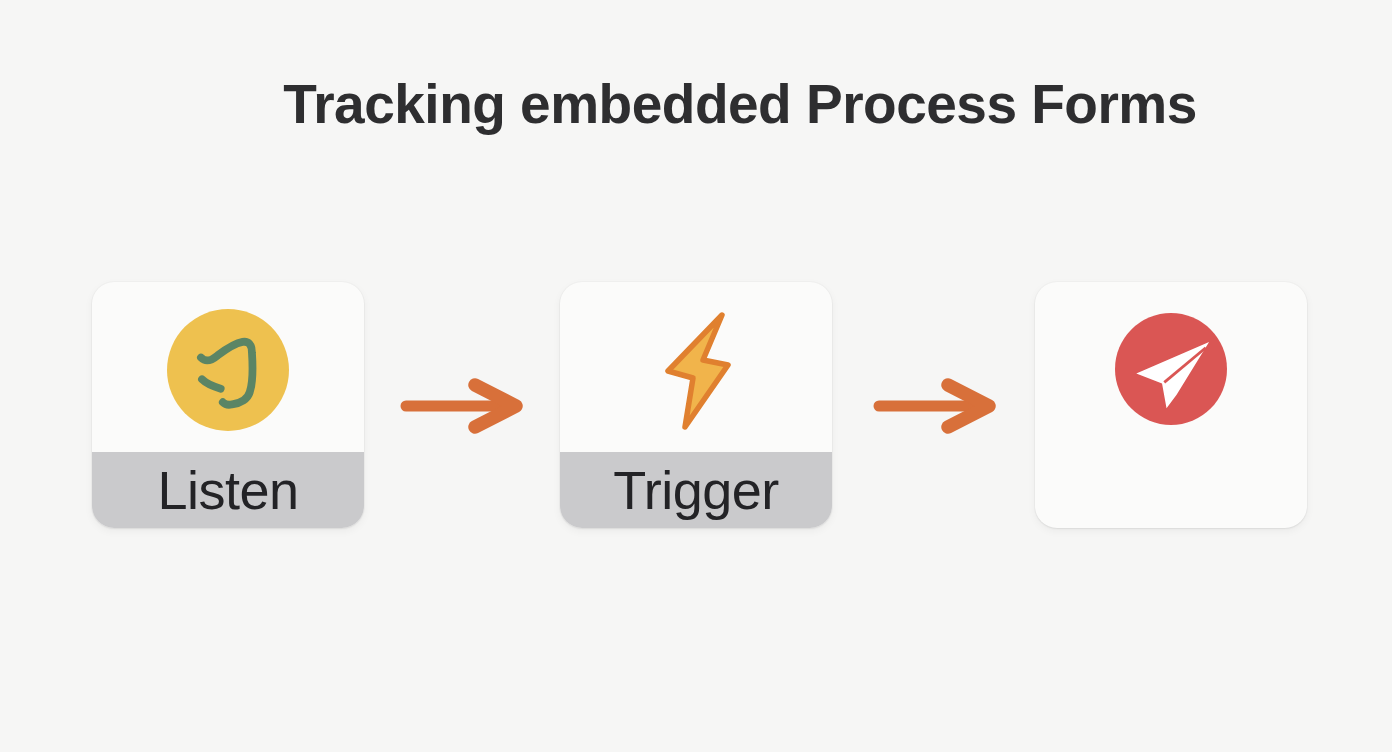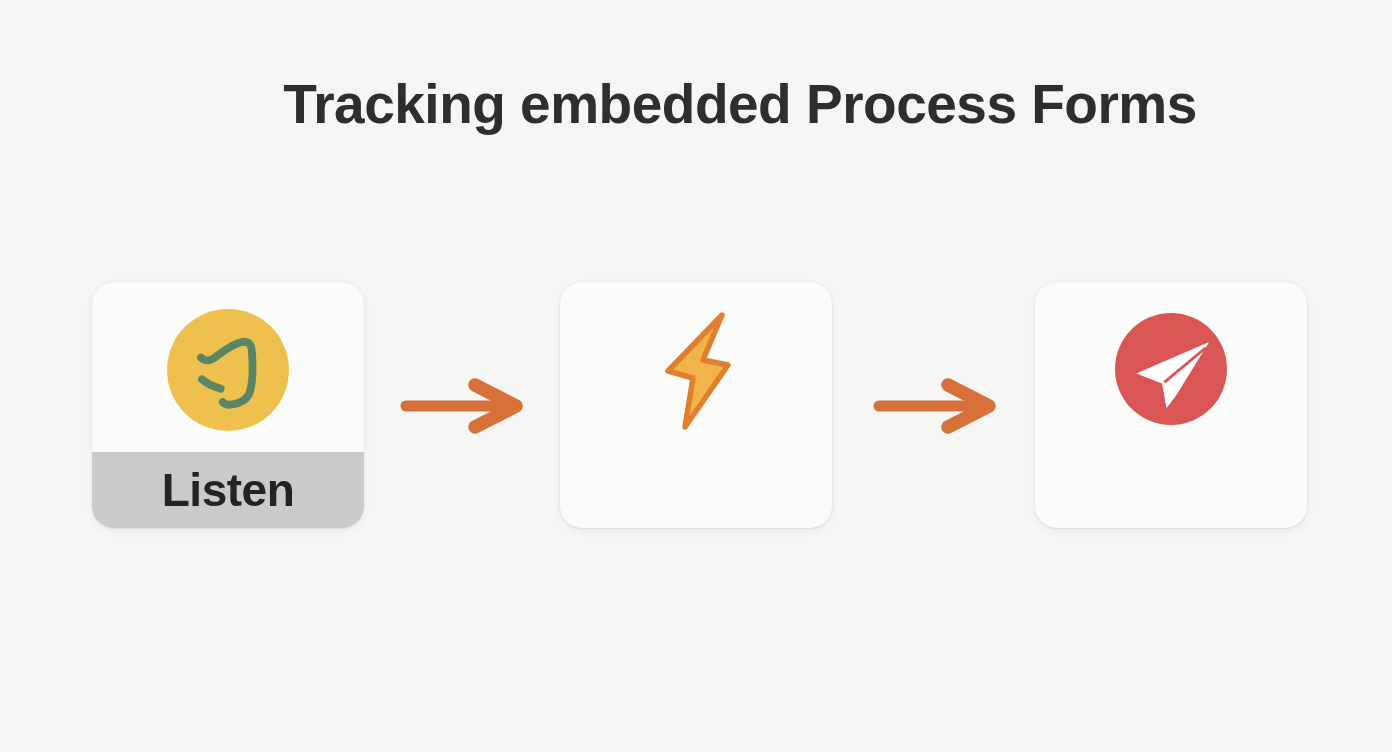--- a/index.html
+++ b/index.html
@@ -52,22 +52,22 @@
     justify-content: center;
   }
   .label-bar {
     flex: 1;
     background: var(--label-bar);
     display: flex;
     align-items: center;
     justify-content: center;
   }
   .label-bar span {
-    font-size: 46px;
-    font-weight: 700;
+    font-size: 54px;
+    font-weight: 400;
     color: var(--label-text);
     letter-spacing: -0.5px;
   }
   .circle-badge {
     border-radius: 50%;
     display: flex;
     align-items: center;
     justify-content: center;
   }
   .circle-yellow { width: 122px; height: 122px; background: #EEC14F; margin-top: 6px; }
@@ -102,20 +102,23 @@
   <line x1="7" y1="28" x2="100" y2="28" stroke-width="11"></line>
   <path d="M 76 7 L 117 28 L 76 49" stroke-width="13.5"></path>
 </svg>
 
 <div class="flow-card card-trigger">
   <div class="icon-area">
     <svg width="76" height="130" viewBox="0 0 76 130" style="margin-top:8px">
       <path d="M 64 9 L 10 65 L 35 72 L 27 121 L 70 59 L 45 54 Z" fill="#F1B44B" stroke="#E0802F" stroke-width="5.5" stroke-linejoin="round"></path>
     </svg>
   </div>
+  <div class="label-bar">
+    <span>Trigger</span>
+  </div>
 </div>
 
 <svg class="flow-arrow arrow-2" width="126" height="56" viewBox="0 0 126 56" fill="none" stroke="#D8703A" stroke-linecap="round" stroke-linejoin="round">
   <line x1="7" y1="28" x2="100" y2="28" stroke-width="11"></line>
   <path d="M 76 7 L 117 28 L 76 49" stroke-width="13.5"></path>
 </svg>
 
 <div class="flow-card card-send">
   <div class="icon-area">
     <span class="circle-badge circle-red">

